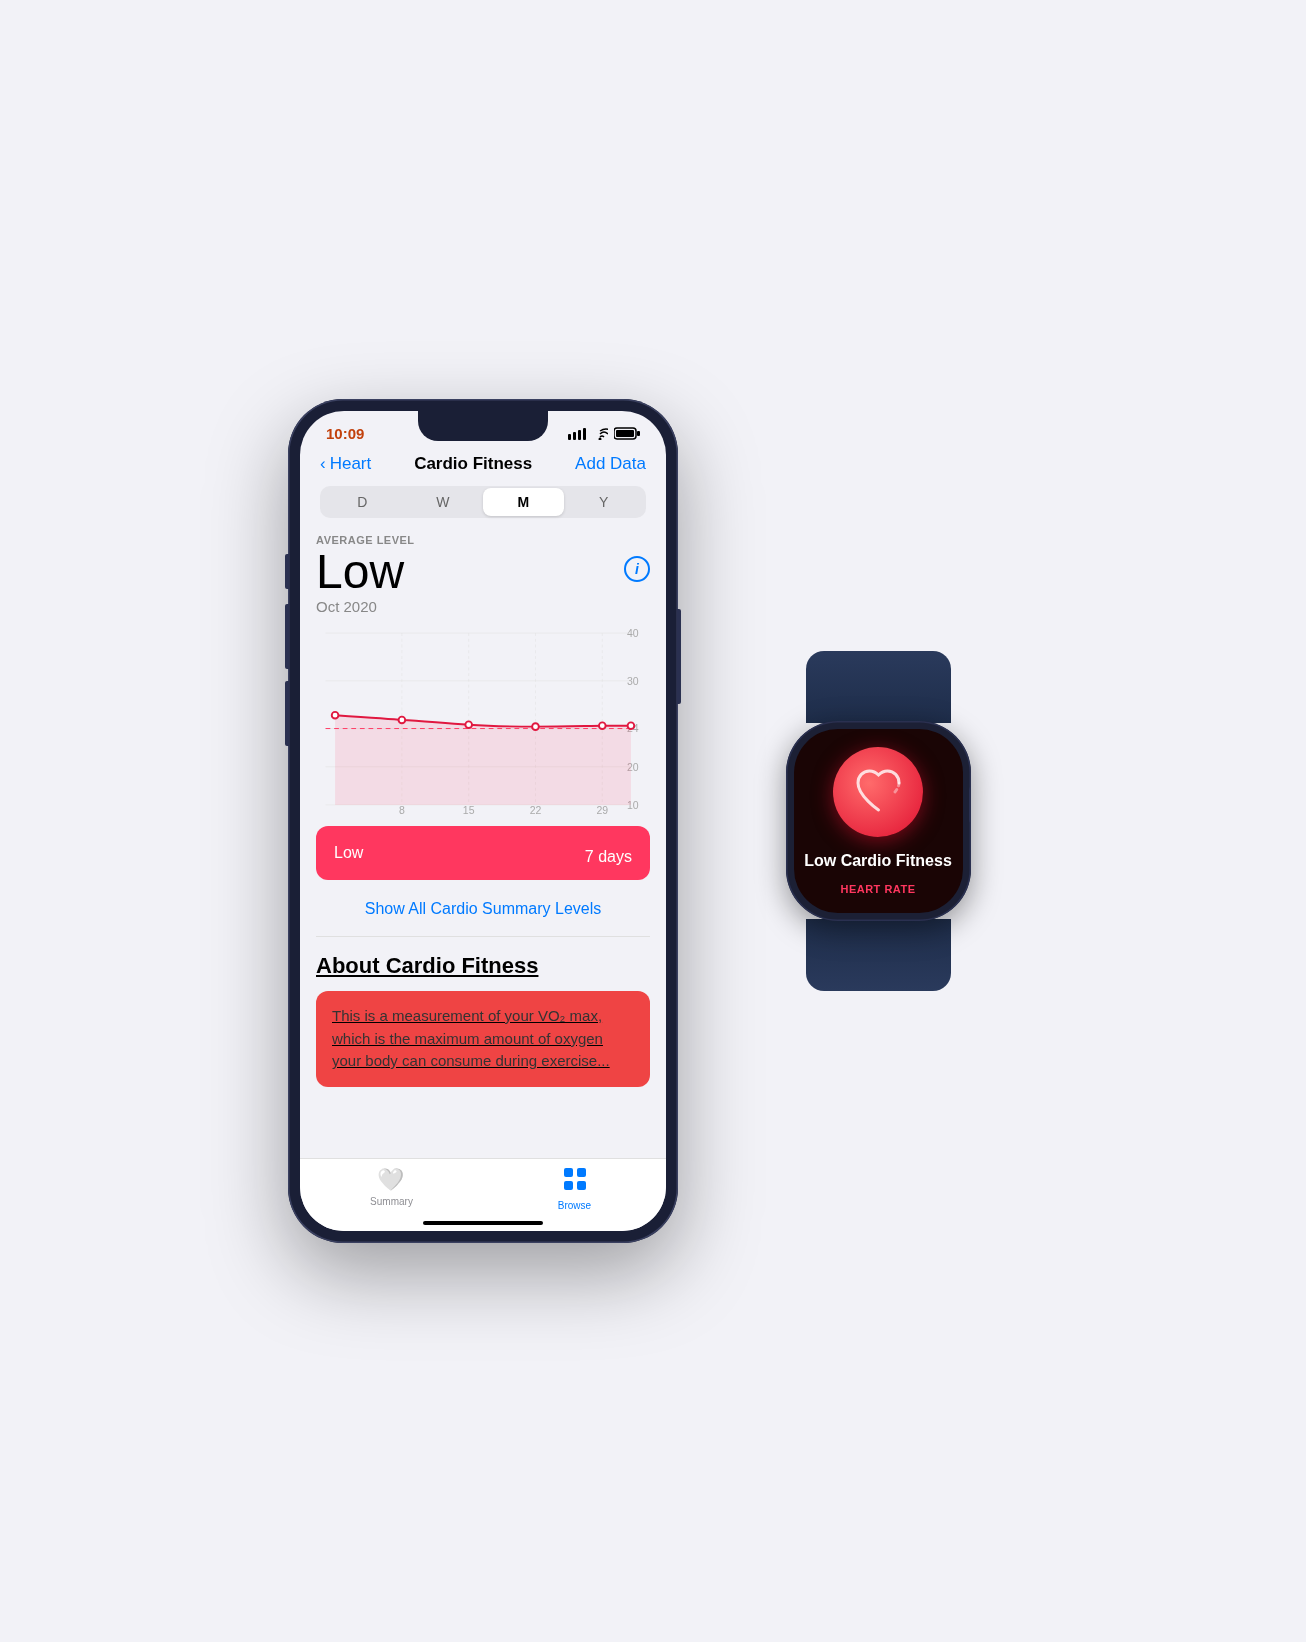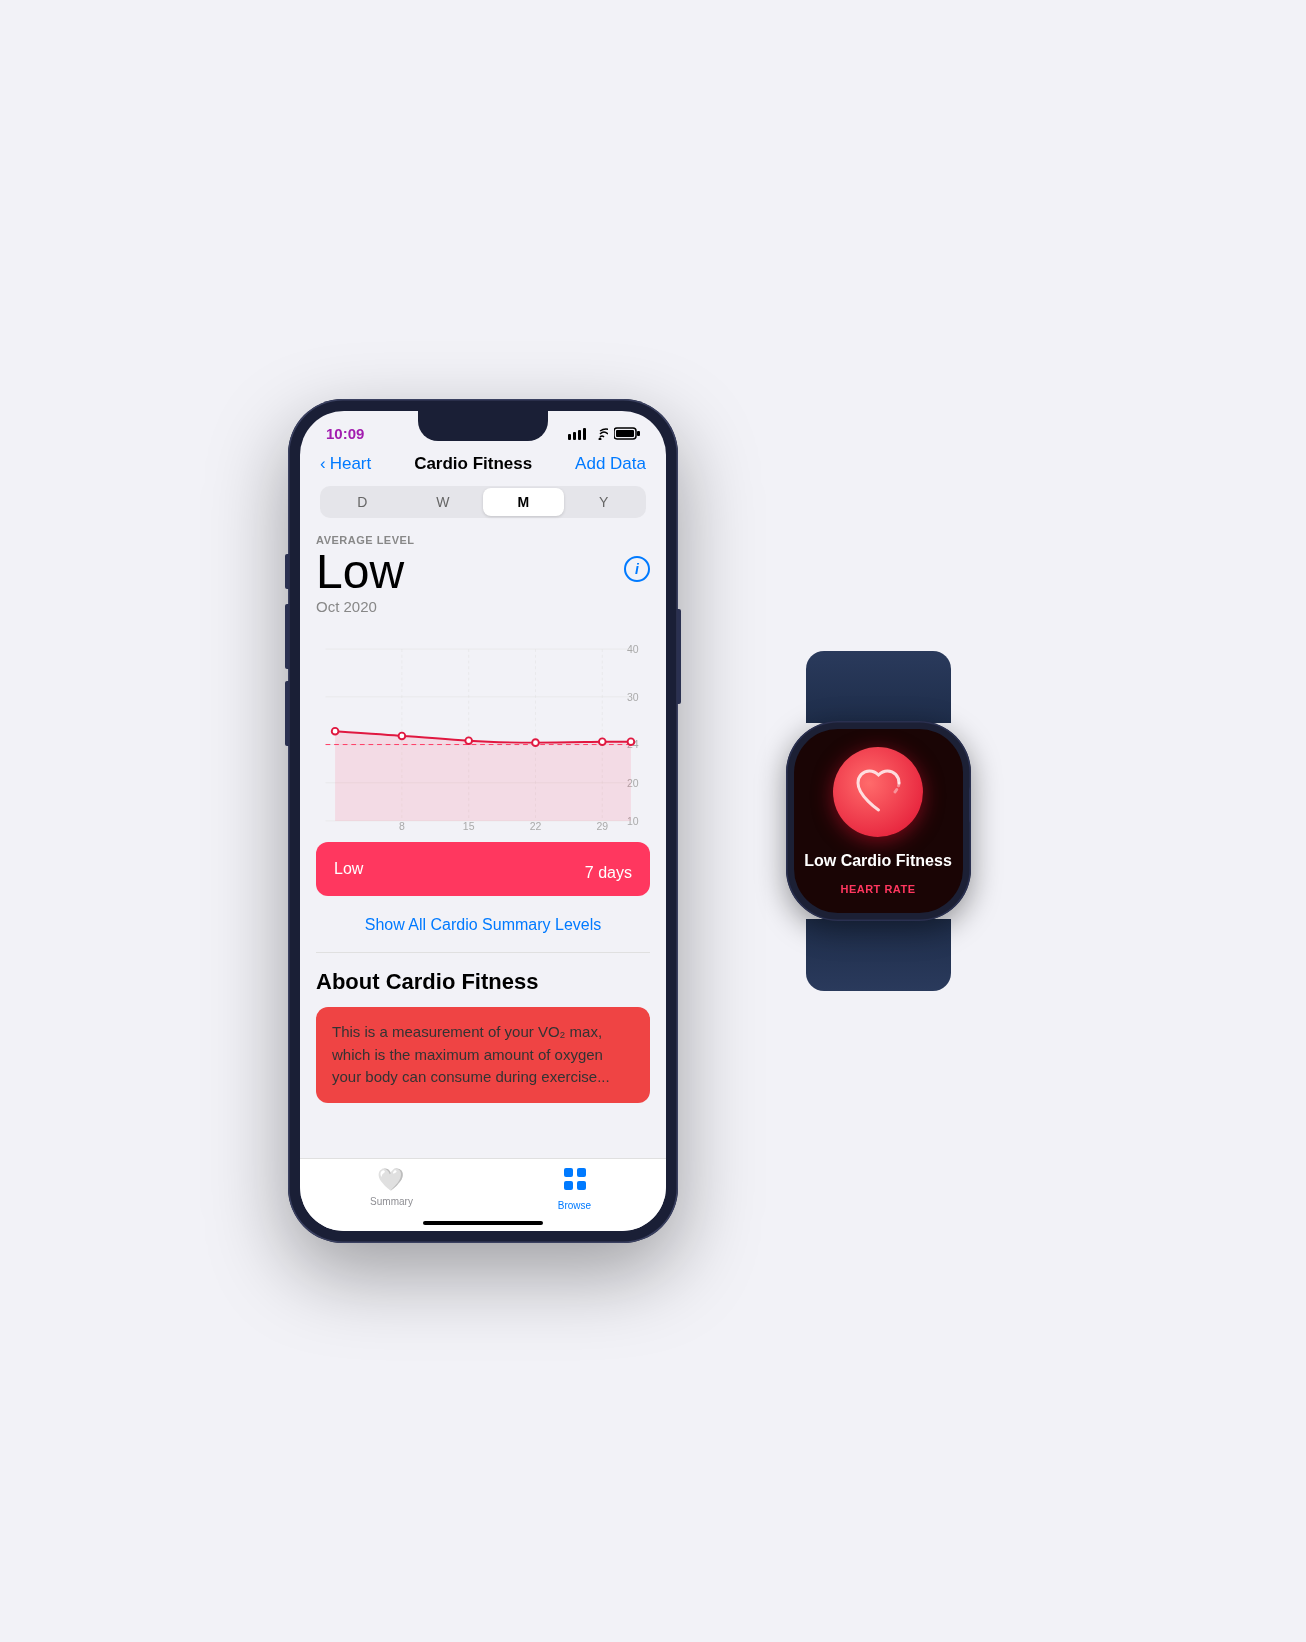--- a/index.html
+++ b/index.html
@@ -62,21 +62,21 @@
     }
 
     
     .status-bar {
       display: flex;
       justify-content: space-between;
       align-items: center;
       padding: 14px 26px 4px;
       font-size: 15px;
       font-weight: 600;
-      color: #a21caf;
+      color: #c2410c;
     }
     .status-icons {
       display: flex;
       align-items: center;
       gap: 6px;
     }
 
     
     .nav-bar {
       display: flex;
@@ -153,21 +153,21 @@
       display: flex; align-items: center; justify-content: center;
       font-size: 14px;
       font-weight: 600;
       font-style: italic;
       margin-top: 8px;
     }
     .avg-date {
       font-size: 15px;
       color: #888;
       margin-top: 2px;
-      margin-bottom: 20px;
+      margin-bottom: 4px;
     }
 
     
     .chart-container {
       position: relative;
       height: 200px;
       margin: 0 0 7px;
     }
     .chart-svg {
       width: 100%;
@@ -202,20 +202,21 @@
       color: #007aff;
       font-size: 16px;
       padding: 6px 0 18px;
     }
 
     
     .about-section {
       background: #f2f2f7;
       padding: 16px 0 0;
       border-top: 1px solid #e0e0e0;
+      text-decoration: underline;
     }
     .about-title {
       font-size: 22px;
       font-weight: 700;
       color: #000;
       margin-bottom: 12px;
     }
     .about-card {
       background: #ef4444;
       border-radius: 12px;

